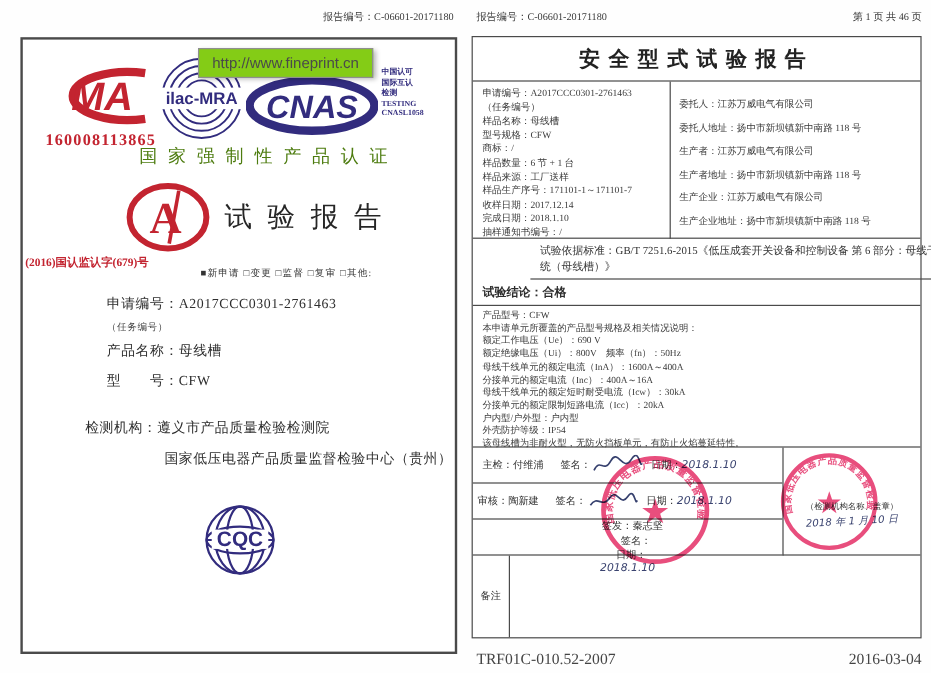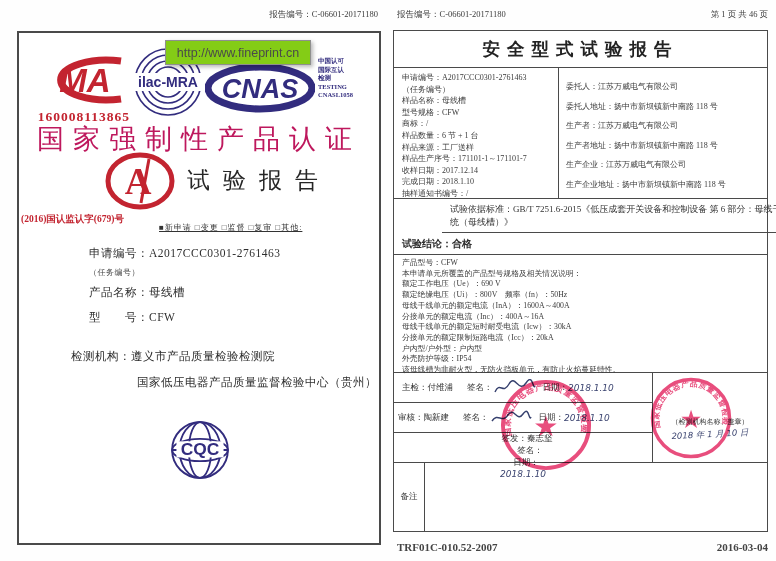--- a/index.html
+++ b/index.html
@@ -9,42 +9,42 @@
   .page{position:absolute;background:#fff;border:2px solid #4a4a4a;box-sizing:border-box;}
   .hdr-small{font-size:8.5px;color:#3b3b3b;font-family:"Liberation Serif",serif;}
 
   
   .lp{left:17px;top:31px;width:364px;height:514px;}
   .cma-num{color:#c32430;font-weight:bold;font-size:13.5px;letter-spacing:1px;text-align:center;}
   .cnas-side{color:#322c7e;font-weight:bold;font-size:6.5px;line-height:8.6px;}
   .watermark{background:#84cc16;border:1px solid #8f8f8f;box-shadow:2px 2px 4px rgba(0,0,0,.28);
              display:flex;align-items:center;justify-content:center;font-family:"Liberation Sans",sans-serif;
              font-size:12.5px;color:#4a4a4a;z-index:30;}
-  .lp-title{width:100%;text-align:center;font-size:27px;letter-spacing:9px;color:#be185d;white-space:nowrap;}
+  .lp-title{width:100%;text-align:center;font-size:15px;letter-spacing:9px;color:#4d7c0f;white-space:nowrap;padding-left:25px;}
   .report-title{font-size:23px;letter-spacing:13px;color:#262626;white-space:nowrap;}
   .cal-caption{color:#c32430;font-weight:bold;font-size:9.5px;letter-spacing:0px;}
   .chkrow{font-size:8px;color:#333;letter-spacing:1px;white-space:nowrap;}
   .fld{font-size:11.5px;color:#2e2e2e;letter-spacing:0.5px;white-space:nowrap;}
   .fld-small{font-size:8px;color:#444;}
 
   
   .rp{left:393px;top:30px;width:375px;height:502px;border-width:1.5px;}
   .rp-title{position:absolute;left:0;top:0;width:100%;height:37px;border-bottom:1.5px solid #4a4a4a;
             display:flex;align-items:center;justify-content:center;font-size:17.5px;font-weight:bold;
             letter-spacing:7px;color:#222;box-sizing:border-box;}
   .sect{position:absolute;left:0;width:100%;border-bottom:1.2px solid #4a4a4a;box-sizing:border-box;}
   .iline{font-size:8px;color:#3a3a3a;white-space:nowrap;}
   .spec-line{font-size:7.8px;line-height:10.7px;color:#3a3a3a;white-space:nowrap;}
   .sig-row{position:absolute;left:0;height:30px;border-bottom:1.2px solid #4a4a4a;width:258px;
            display:flex;align-items:center;box-sizing:border-box;font-size:8.5px;color:#333;}
   .hand{font-family:"DejaVu Sans",sans-serif;font-style:italic;color:#3b4470;text-align:center;}
   .stamp{z-index:20;opacity:.88;mix-blend-mode:multiply;}
   .vline{position:absolute;width:0;border-left:1.2px solid #4a4a4a;}
   .remark-lbl{font-size:8.5px;color:#333;}
-  .footer{font-size:11px;color:#444;font-family:"Liberation Serif",serif;font-weight:bold;}
+  .footer{font-size:13px;color:#444;font-family:"Liberation Serif",serif;}
 </style>
 </head>
 <body>
 
 <div class="canvas">
 
   <div class="abs hdr-small" style="left:180px;top:9px;width:198px;text-align:right;">报告编号：C-06601-20171180</div>
   <div class="abs hdr-small" style="left:397px;top:9px;">报告编号：C-06601-20171180</div>
   <div class="abs hdr-small" style="left:640px;top:9px;width:128px;text-align:right;">第 1 页 共 46 页</div>
 
@@ -83,21 +83,21 @@
 
     <div class="abs lp-title" style="left:0;top:88px;">国家强制性产品认证</div>
 
     <svg class="abs" style="left:86px;top:118px;" width="70" height="60" viewBox="0 0 70 60">
       <ellipse cx="35" cy="30" rx="32" ry="26" fill="none" stroke="#c32430" stroke-width="5"></ellipse>
       <text x="33" y="43" text-anchor="middle" font-size="37" font-weight="bold" fill="#c32430" font-family="Liberation Serif, serif">A</text>
       <line x1="44" y1="8" x2="36" y2="52" stroke="#c32430" stroke-width="3"></line>
     </svg>
     <div class="abs report-title" style="left:168px;top:132px;">试验报告</div>
     <div class="abs cal-caption" style="left:2px;top:180px;">(2016)国认监认字(679)号</div>
-    <div class="abs chkrow" style="left:140px;top:189px;text-decoration:underline;">■新申请 □变更 □监督 □复审 □其他:</div>
+    <div class="abs chkrow" style="left:148px;top:189px;">■新申请 □变更 □监督 □复审 □其他:</div>
 
     <div class="abs fld" style="left:70px;top:213px;">申请编号：A2017CCC0301-2761463</div>
     <div class="abs fld fld-small" style="left:70px;top:234px;">（任务编号）</div>
     <div class="abs fld" style="left:70px;top:252px;">产品名称：母线槽</div>
     <div class="abs fld" style="left:70px;top:277px;">型　　号：CFW</div>
     <div class="abs fld" style="left:52px;top:316px;">检测机构：遵义市产品质量检验检测院</div>
     <div class="abs fld" style="left:118px;top:342px;">国家低压电器产品质量监督检验中心（贵州）</div>
 
     <svg class="abs" style="left:150px;top:386px;" width="62" height="62" viewBox="0 0 100 100">
       <g stroke="#322c7e" fill="none" stroke-width="3">

